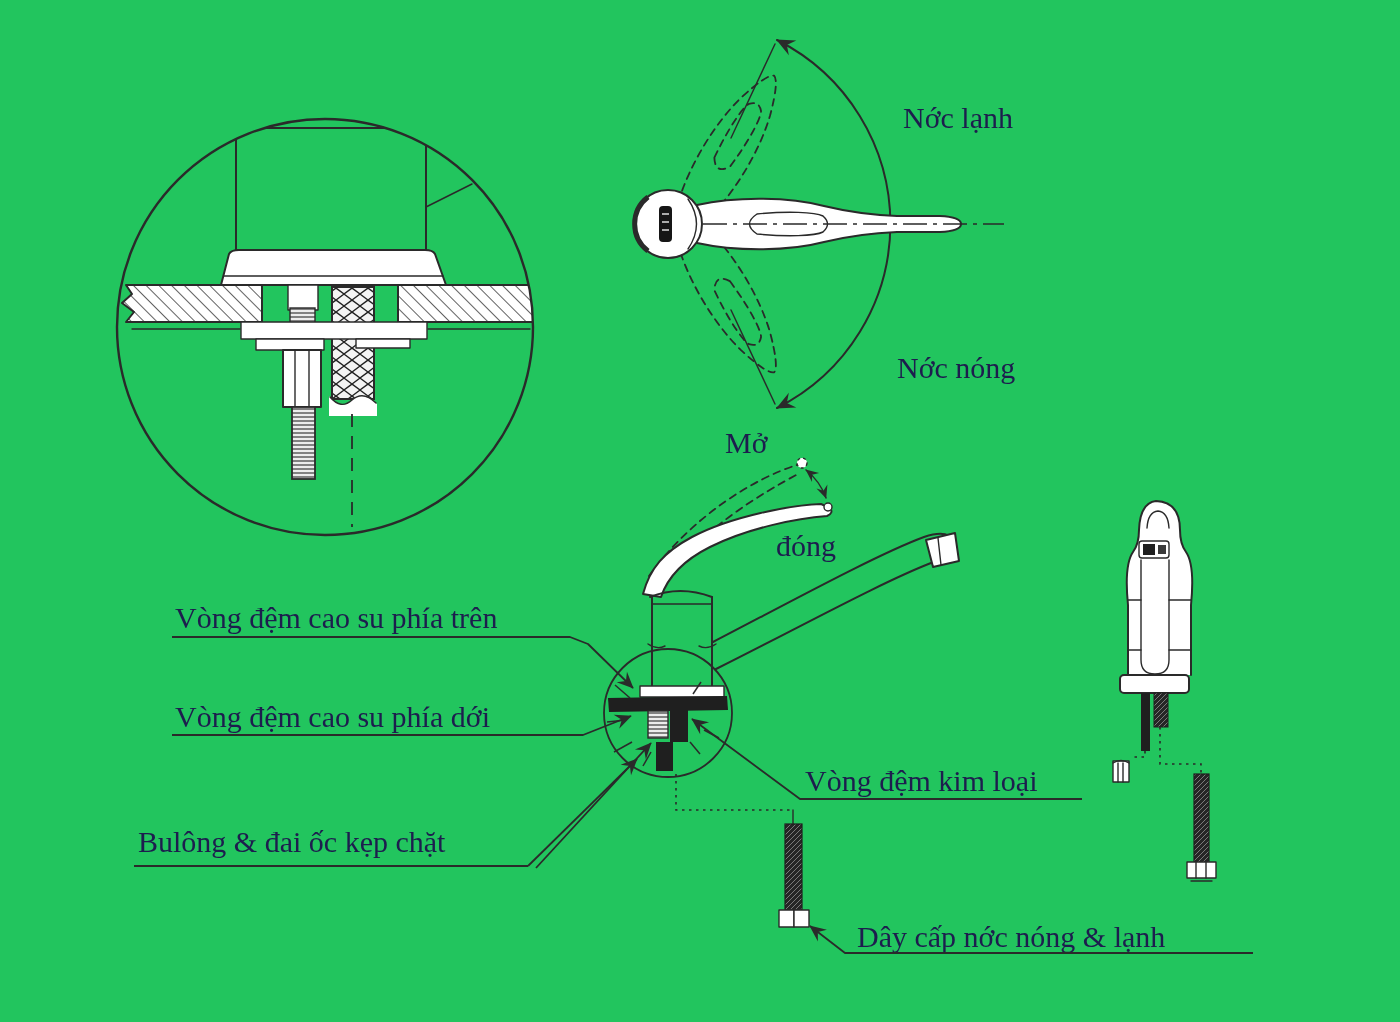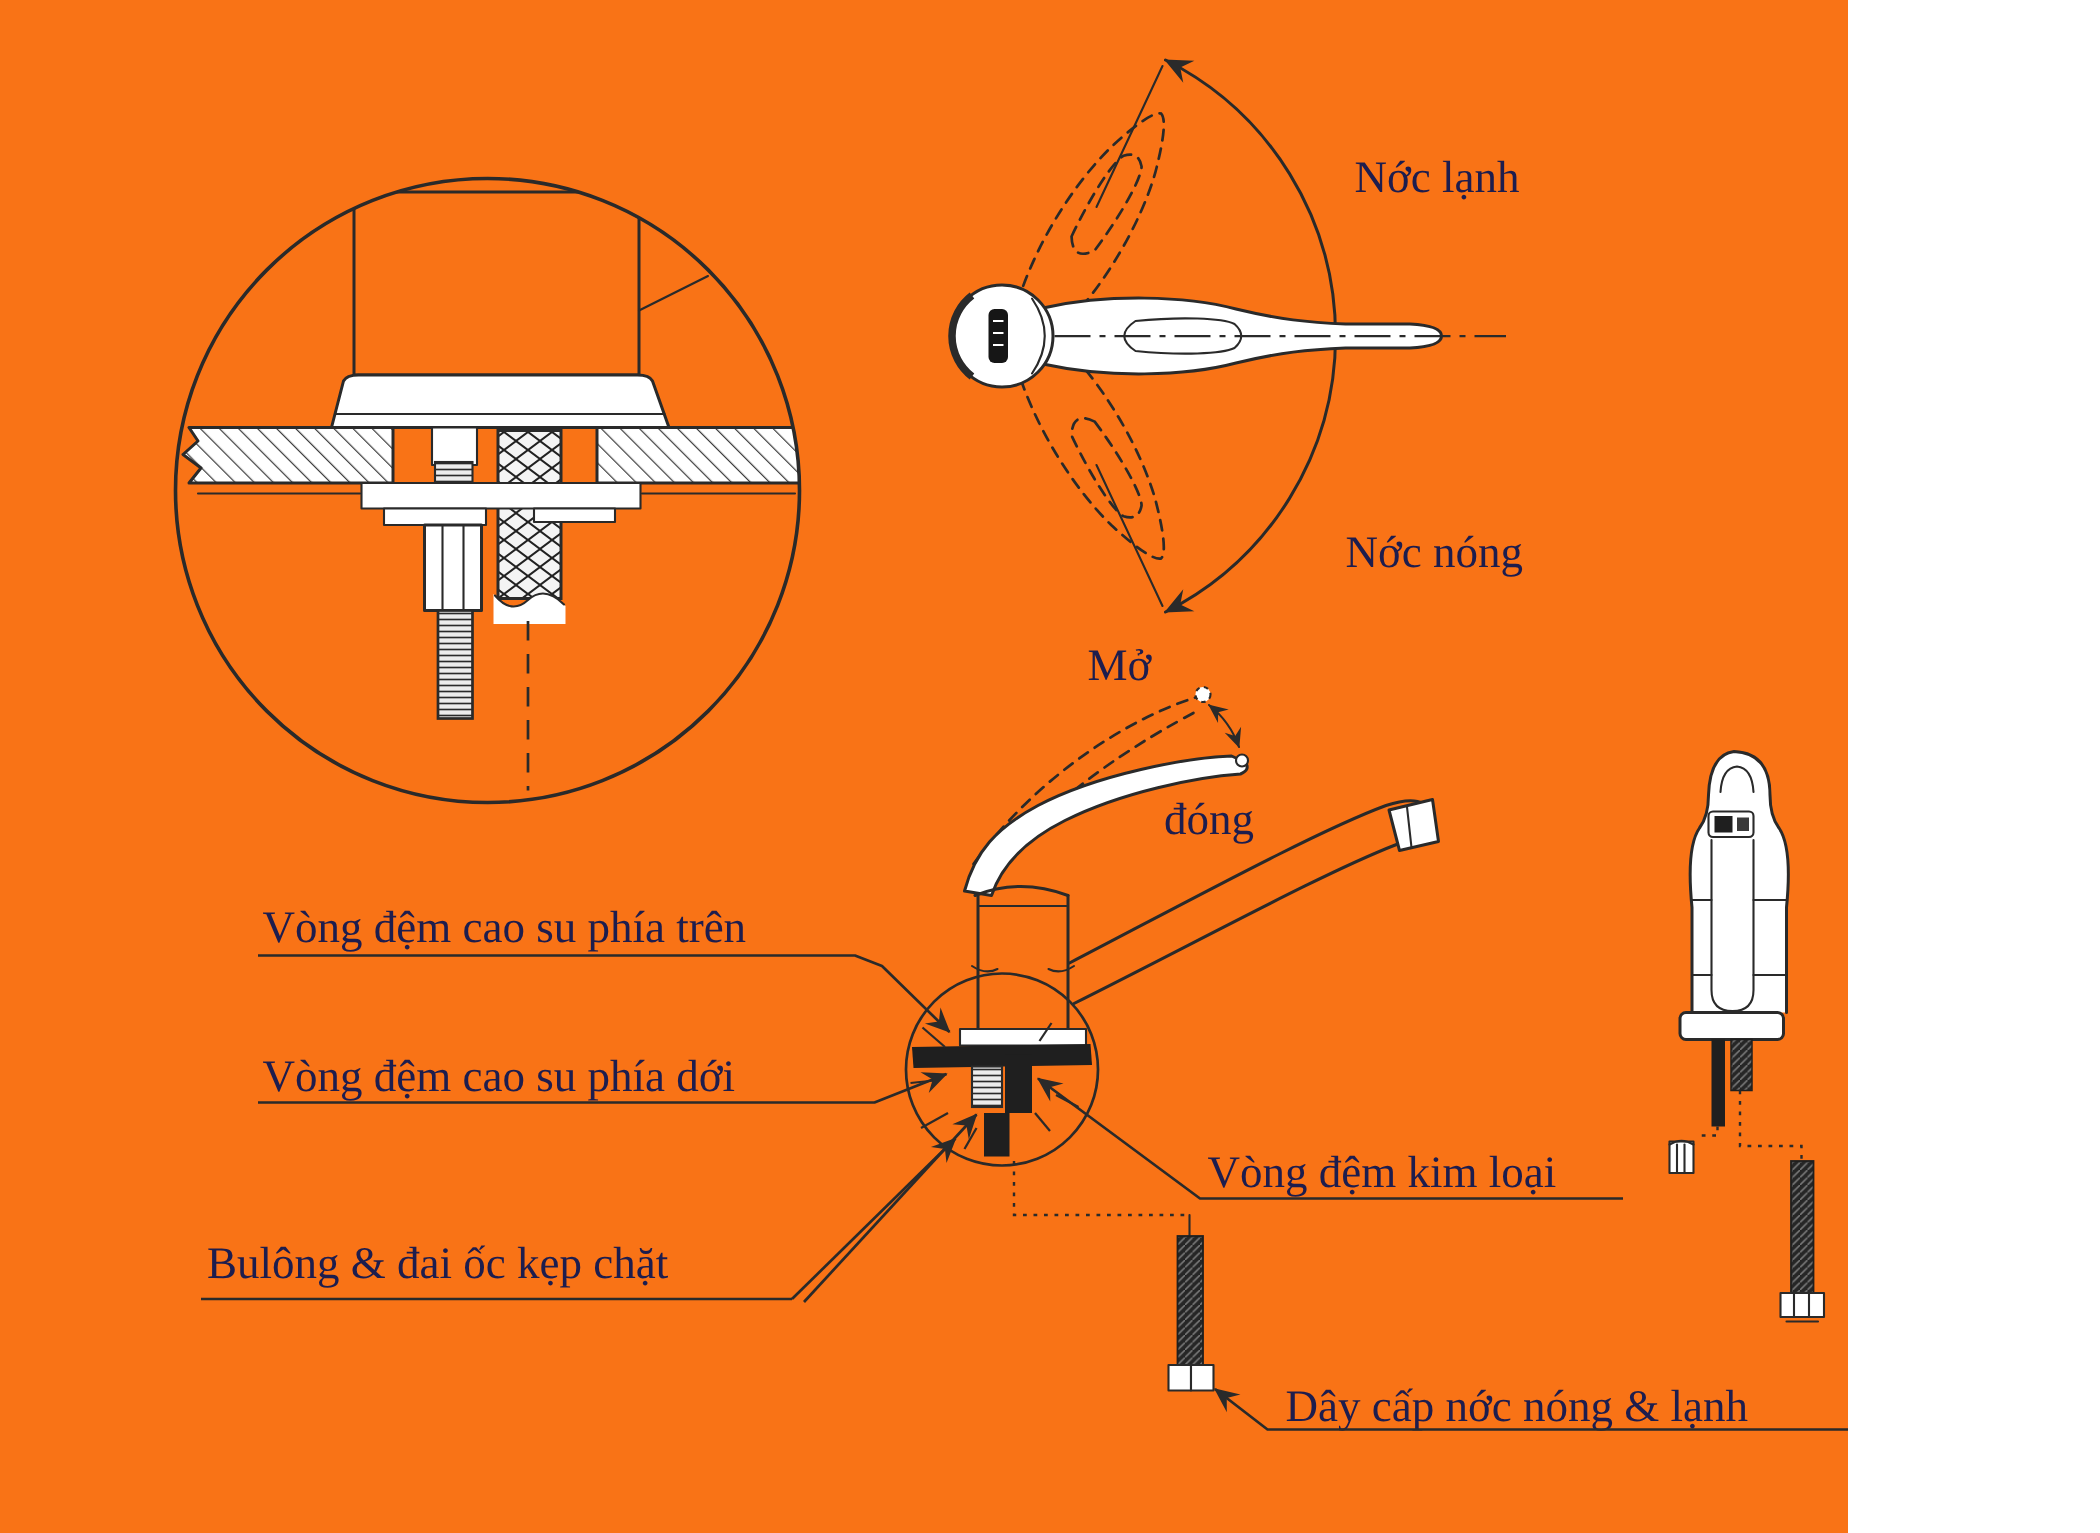--- a/index.html
+++ b/index.html
@@ -1,16 +1,16 @@
 <!DOCTYPE html>
 <html><head>
 <meta charset="utf-8">
 <style>
   html,body{margin:0;padding:0;background:#ffffff;}
-  .stage{position:relative;width:1232px;height:1022px;background:#f97316;overflow:hidden;}
+  .stage{position:relative;width:1400px;height:1022px;background:#22c55e;overflow:hidden;}
   svg{display:block;}
   .ln{stroke:#2a2a2a;stroke-width:2;stroke-linecap:round;stroke-linejoin:round;}
   .thin{stroke-width:1.4;}
   .nofill{fill:none;}
   .dashed{stroke:#2a2a2a;stroke-width:1.8;stroke-dasharray:7,5.5;fill:none;stroke-linecap:round;}
   .cdash{stroke:#2a2a2a;stroke-width:1.5;stroke-dasharray:24,6,4,6;fill:none;}
   .dot{stroke:#2a2a2a;stroke-width:1.6;stroke-dasharray:2.5,4.5;fill:none;}
   .leader{stroke:#2a2a2a;stroke-width:1.8;fill:none;stroke-linejoin:round;}
   .mark{stroke:#2a2a2a;stroke-width:1.5;}
   .lbl{font-family:"Liberation Serif","DejaVu Serif",serif;font-size:30px;fill:#1d1d4e;}

